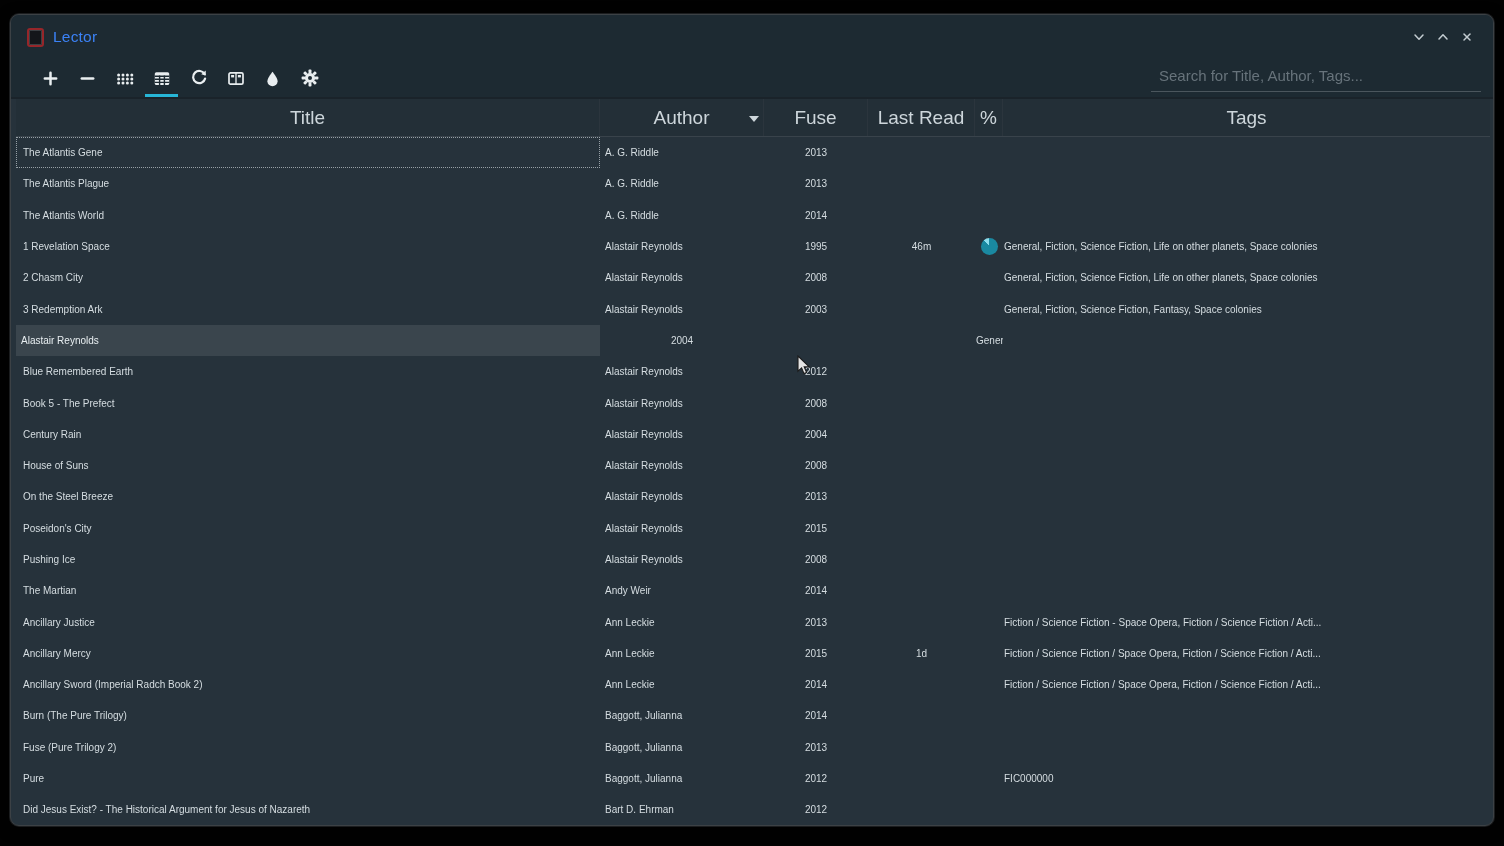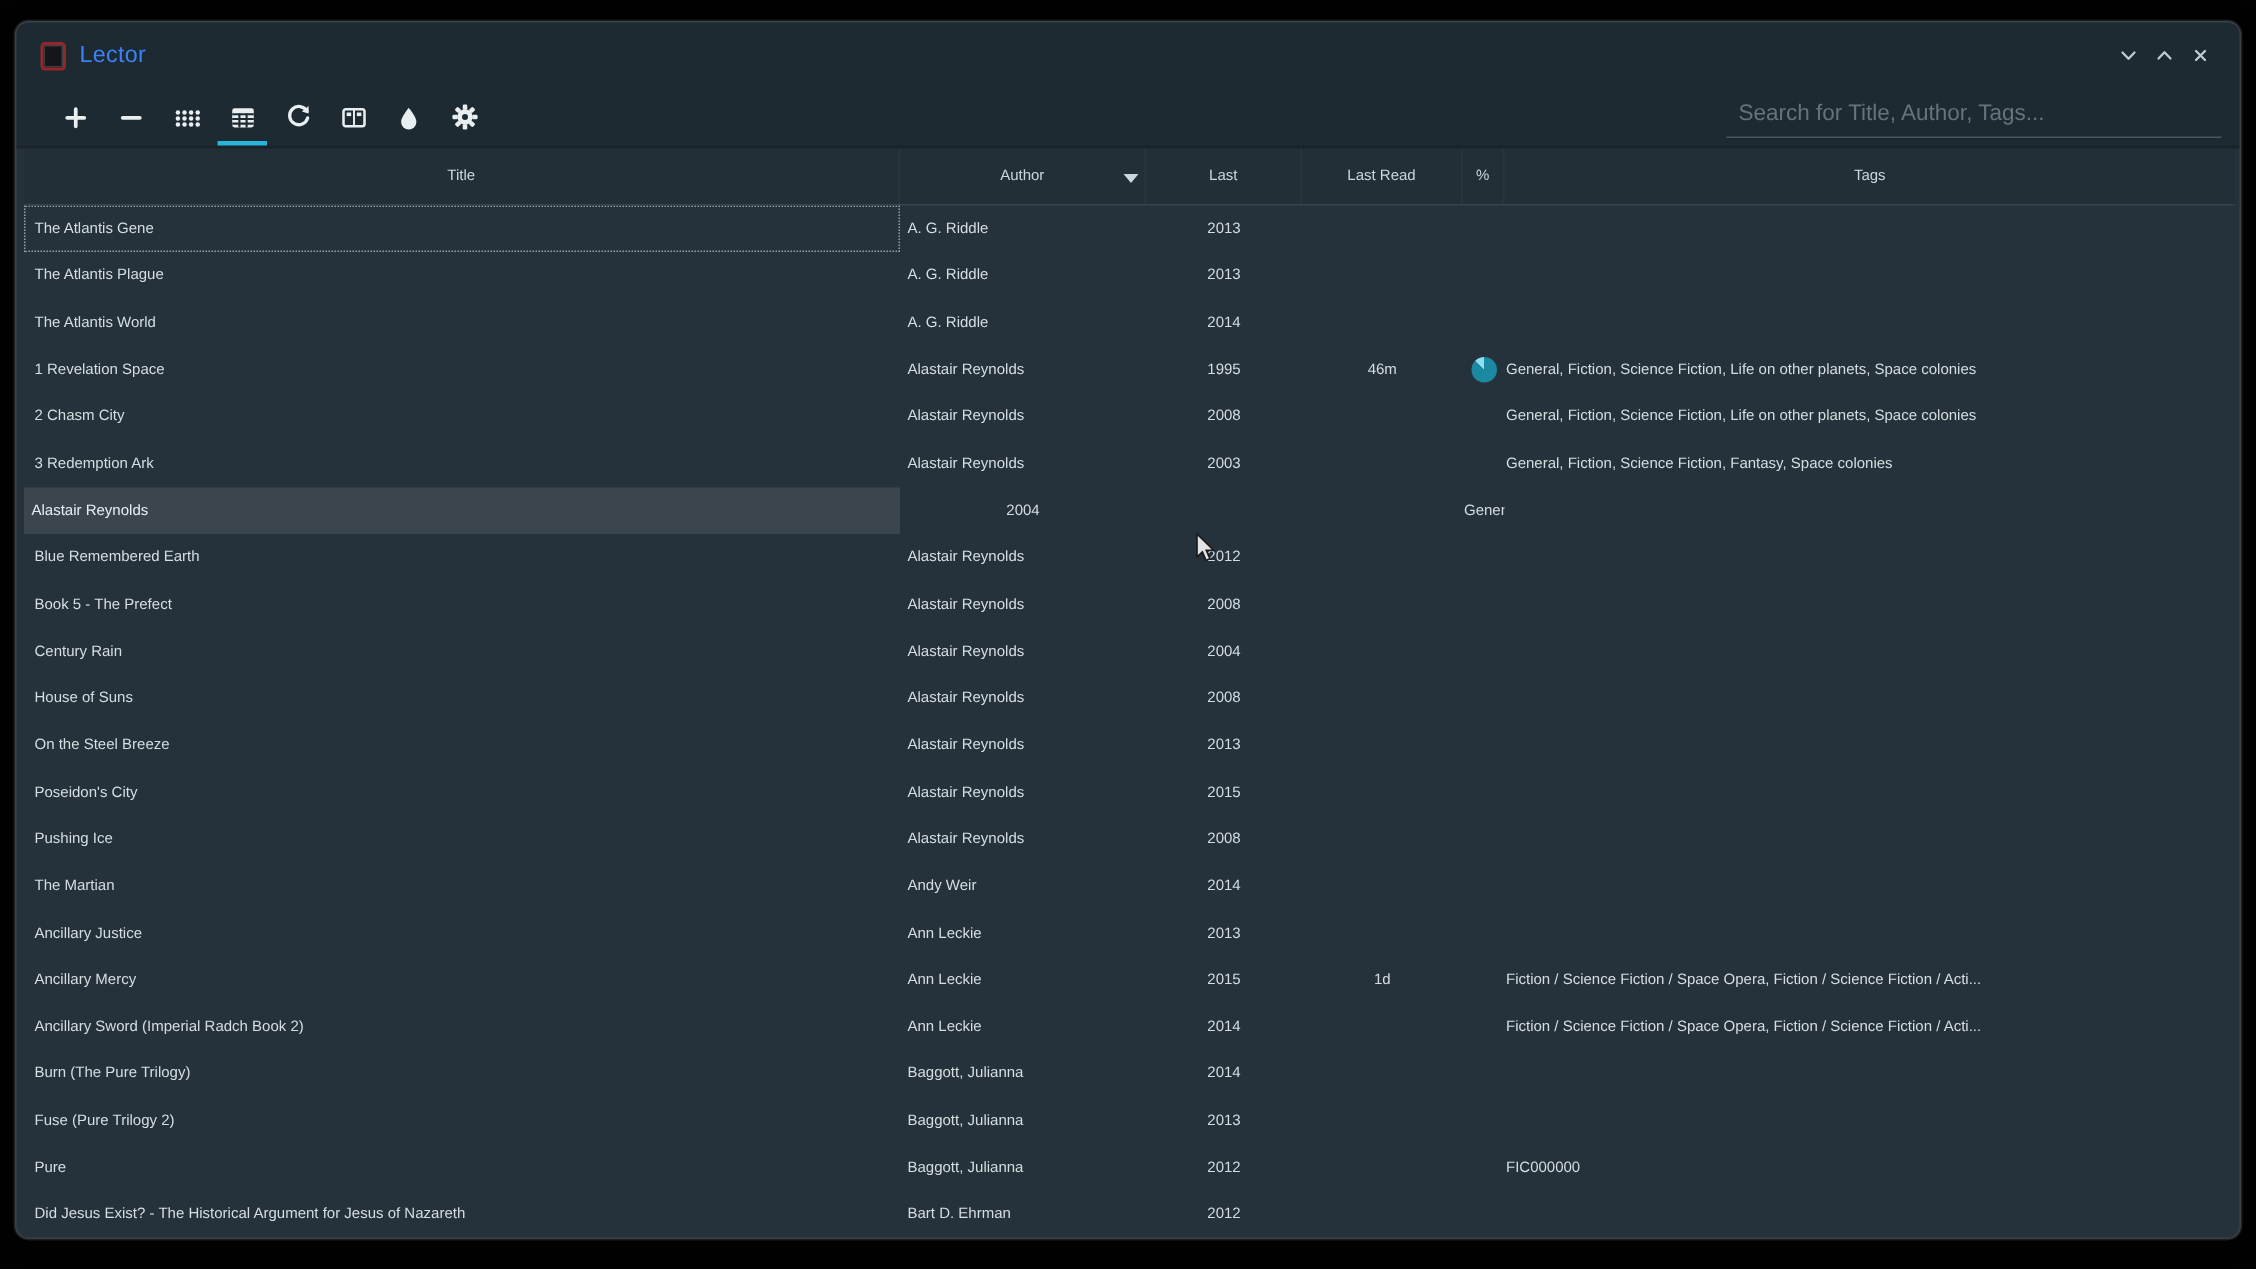--- a/index.html
+++ b/index.html
@@ -38,21 +38,21 @@
                   border-bottom:1px solid #4b565d; color:#cfd8dc; font-size:15px;
                   font-family:"Liberation Sans", sans-serif; padding:2px 8px 7px; }
   .search-input::placeholder { color:#67737b; }
 
   
   .table-area { flex:1 1 auto; display:flex; flex-direction:column; overflow:hidden;
                 padding:0 3px 0 5px; }
   .grid-cols { display:grid; grid-template-columns:584px 164px 104px 107px 28px 1fr; }
   .thead { height:38px; align-items:center; background:#232f37; border-bottom:1px solid #39434b;
            flex:0 0 auto; }
-  .th { color:#cdd6db; font-size:10px; text-align:center; position:relative; height:100%;
+  .th { color:#cdd6db; font-size:19px; text-align:center; position:relative; height:100%;
         display:flex; align-items:center; justify-content:center; border-right:1px solid #2b353d; }
   .th:last-child { border-right:none; }
   .sort-arrow { position:absolute; right:4px; top:50%; margin-top:-2px; width:0; height:0;
                 border-left:5px solid transparent; border-right:5px solid transparent;
                 border-top:6px solid #cdd6db; }
   .tbody { flex:1 1 auto; overflow:hidden; }
   .tr { height:31.3px; align-items:center; color:#d5dde1; font-size:10px; }
   .td { white-space:nowrap; overflow:hidden; height:100%; display:flex; align-items:center; }
   .td-title { padding-left:7px; }
   .td-title.focused { outline:1px dotted #97a0a6; outline-offset:-1px; }
@@ -179,21 +179,21 @@
   <div class="table-area">
     <div class="thead grid-cols">
       <div class="th">
           <span>Title</span>
         </div>
       <div class="th">
         <span>Author</span>
         <span class="sort-arrow"></span>
       </div>
       <div class="th">
-          <span>Last</span>
+          <span>Fuse</span>
         </div>
       <div class="th">
           <span>Last Read</span>
         </div>
       <div class="th">
           <span>%</span>
         </div>
       <div class="th">
           <span>Tags</span>
         </div>
@@ -363,20 +363,21 @@
   </div>
 
   <div class="tr grid-cols">
     <div class="td td-title">Ancillary Justice</div>
     <div class="td td-author">Ann Leckie</div>
     <div class="td td-year">2013</div>
     <div class="td td-read"></div>
     <div class="td td-pct">
       
     </div>
+    <div class="td td-tags">Fiction / Science Fiction - Space Opera, Fiction / Science Fiction / Acti...</div>
   </div>
 
   <div class="tr grid-cols">
     <div class="td td-title">Ancillary Mercy</div>
     <div class="td td-author">Ann Leckie</div>
     <div class="td td-year">2015</div>
     <div class="td td-read">1d</div>
     <div class="td td-pct">
       
     </div>

